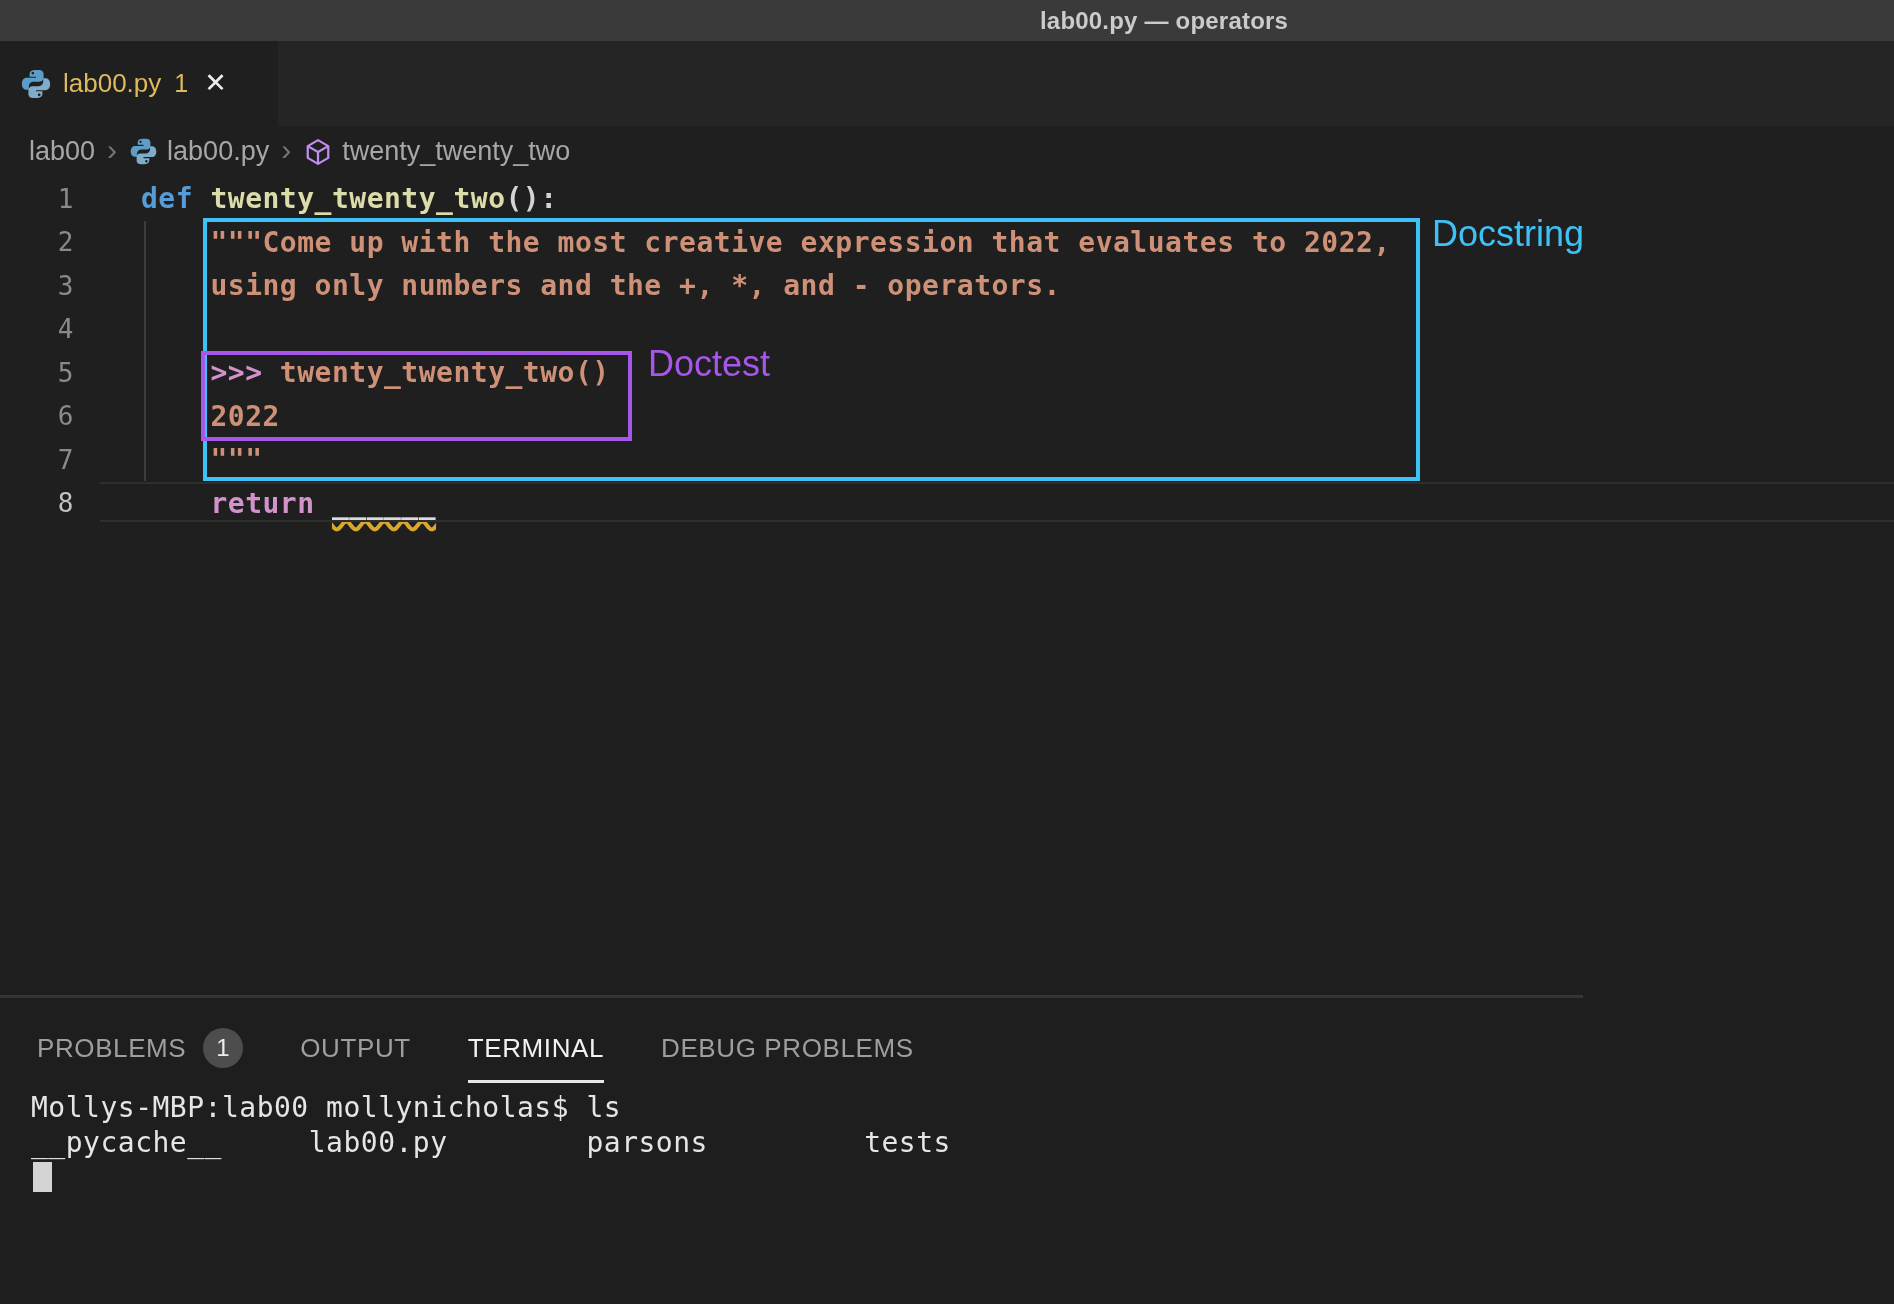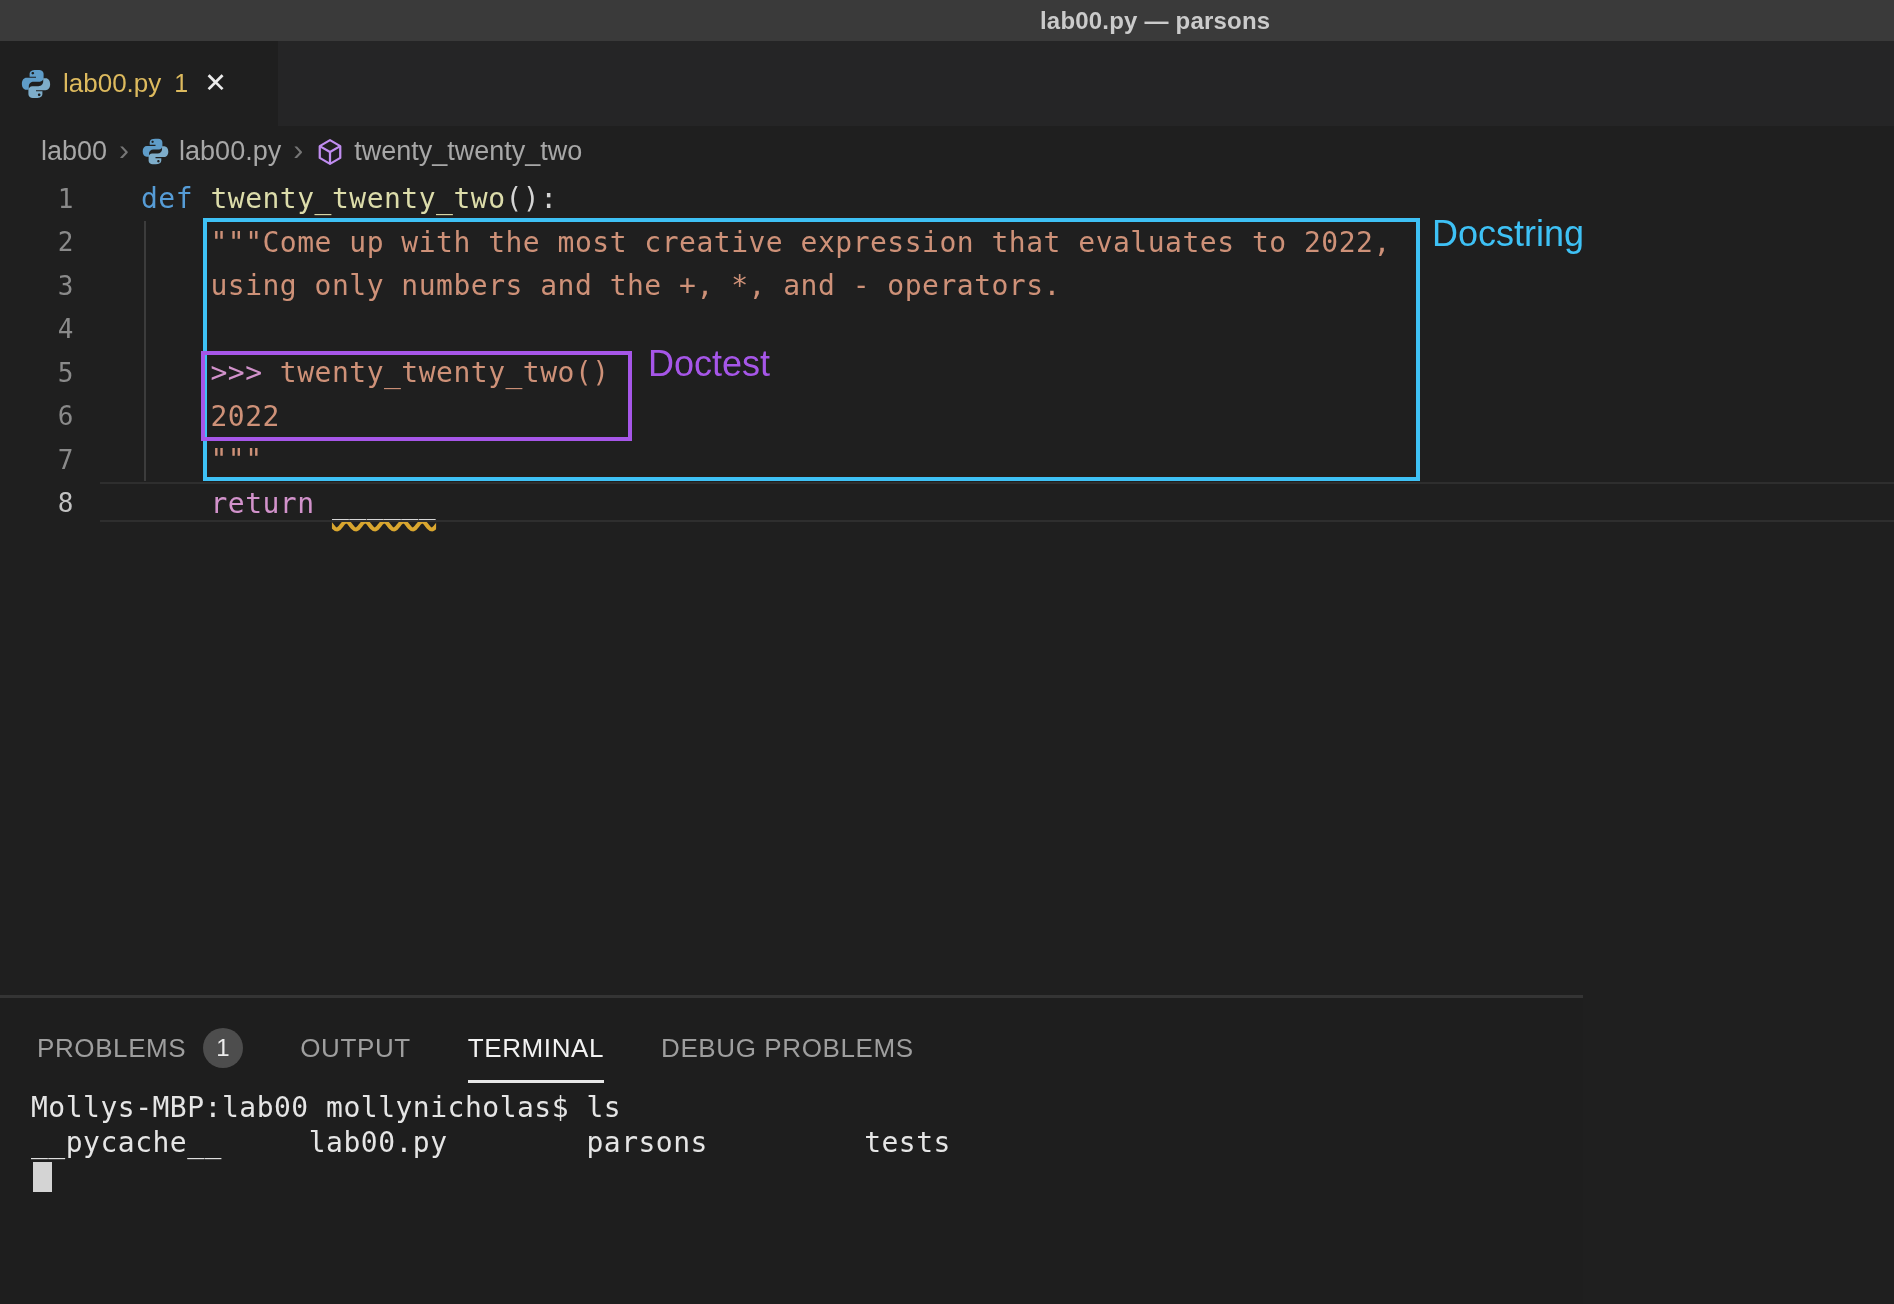--- a/index.html
+++ b/index.html
@@ -15,34 +15,34 @@
   .tabstrip { position:absolute; left:0; top:41px; width:1894px; height:85px; background:#252526; }
   .tab-active { position:absolute; left:0; top:0; width:278px; height:85px; background:#1f1f1f;
     display:flex; align-items:center; padding-left:20px; cursor:pointer; }
   .tab-active .pyicon { width:32px; height:32px; flex:none; }
   .tab-label { margin-left:11px; font-size:26px; color:#ddba5e; }
   .tab-badge { margin-left:13px; font-size:25px; color:#ddba5e; }
   .tab-close { margin-left:16px; font-size:27px; color:#ececec; line-height:1; cursor:pointer; }
 
   
   .breadcrumb { position:absolute; left:0; top:126px; width:1894px; height:51px; background:#1f1f1f;
-    display:flex; align-items:center; padding-left:41px; font-size:27px; color:#a7a7a7; }
+    display:flex; align-items:center; padding-left:29px; font-size:27px; color:#a7a7a7; }
   .crumb { cursor:pointer; }
   .crumb-sep { color:#767676; font-size:30px; margin:0 12px; line-height:1; padding-bottom:4px; }
   .breadcrumb .pyicon { width:29px; height:29px; margin-right:9px; }
   .cubeicon { width:30px; height:30px; margin-right:9px; }
   .crumb-with-icon { display:flex; align-items:center; }
 
   
   .editor { position:absolute; left:0; top:177px; width:1894px; height:818px; background:#1f1f1f; }
   .code-row { height:43.5px; display:flex; align-items:center;
     font-family:"DejaVu Sans Mono", monospace; font-size:28px; letter-spacing:0.5px; }
   .gutter { width:74px; flex:none; text-align:right; font-size:26px; color:#8a8a8a; }
   .gutter.active { color:#c2c2c2; }
-  .code { padding-left:67px; white-space:pre; color:#d4d4d4; }
+  .code { padding-left:67px; white-space:pre; color:#d4d4d4;font-weight:bold; }
   .tok-kw  { color:#569cd6; }
   .tok-fn  { color:#dcdcaa; }
   .tok-pn  { color:#d4d4d4; }
   .tok-str { color:#ce9178; }
   .tok-kw2 { color:#d292cb; }
   .tok-blank { color:#dcdcdc; text-decoration:underline wavy #d9a62f 3.5px; text-underline-offset:7px; }
 
   .indent-guide { position:absolute; left:144px; top:44px; width:2px; height:260px; background:#3c3c3c; }
   .current-line { position:absolute; left:100px; right:0; top:305px; height:40px;
     border-top:2px solid #2e2e2e; border-bottom:2px solid #2e2e2e; pointer-events:none; }
@@ -72,21 +72,21 @@
   .t-line { white-space:pre; }
   .t-cursor { display:inline-block; width:19px; height:30px; background:#d4d4d4;
     vertical-align:-6px; margin-left:2px; }
 
   svg { display:block; }
 </style>
 </head>
 <body>
 
 <div class="titlebar">
-  <span class="title-text">lab00.py — parsons</span>
+  <span class="title-text">lab00.py — operators</span>
 </div>
 
 <div class="tabstrip">
   <div class="tab-active">
     <span class="pyicon">
       <svg viewBox="0 0 24 24" width="32" height="32">
         <path fill="#5f9dc9" d="M11.9 1.5c-2.9 0-4.7.9-4.7 3v2h4.8v.9H4.9c-2 0-3.5 1.7-3.5 4.4 0 2.7 1.3 4.5 3.3 4.5h1.9v-2.5c0-2 1.6-3.5 3.6-3.5h4.6c1.6 0 2.9-1.3 2.9-2.9v-3c0-1.7-1.6-2.9-3.3-2.9h-2.5zM9.6 3c.5 0 1 .4 1 1 0 .5-.5.9-1 .9s-1-.4-1-.9c0-.6.5-1 1-1z"></path>
         <path fill="#7eadca" d="M12.1 22.5c2.9 0 4.7-.9 4.7-3v-2H12v-.9h7.1c2 0 3.5-1.7 3.5-4.4 0-2.7-1.3-4.5-3.3-4.5h-1.9v2.5c0 2-1.6 3.5-3.6 3.5H9.2c-1.6 0-2.9 1.3-2.9 2.9v3c0 1.7 1.6 2.9 3.3 2.9h2.5zm2.3-1.5c-.5 0-1-.4-1-1 0-.5.5-.9 1-.9s1 .4 1 .9c0 .6-.5 1-1 1z"></path>
       </svg>
     </span>

